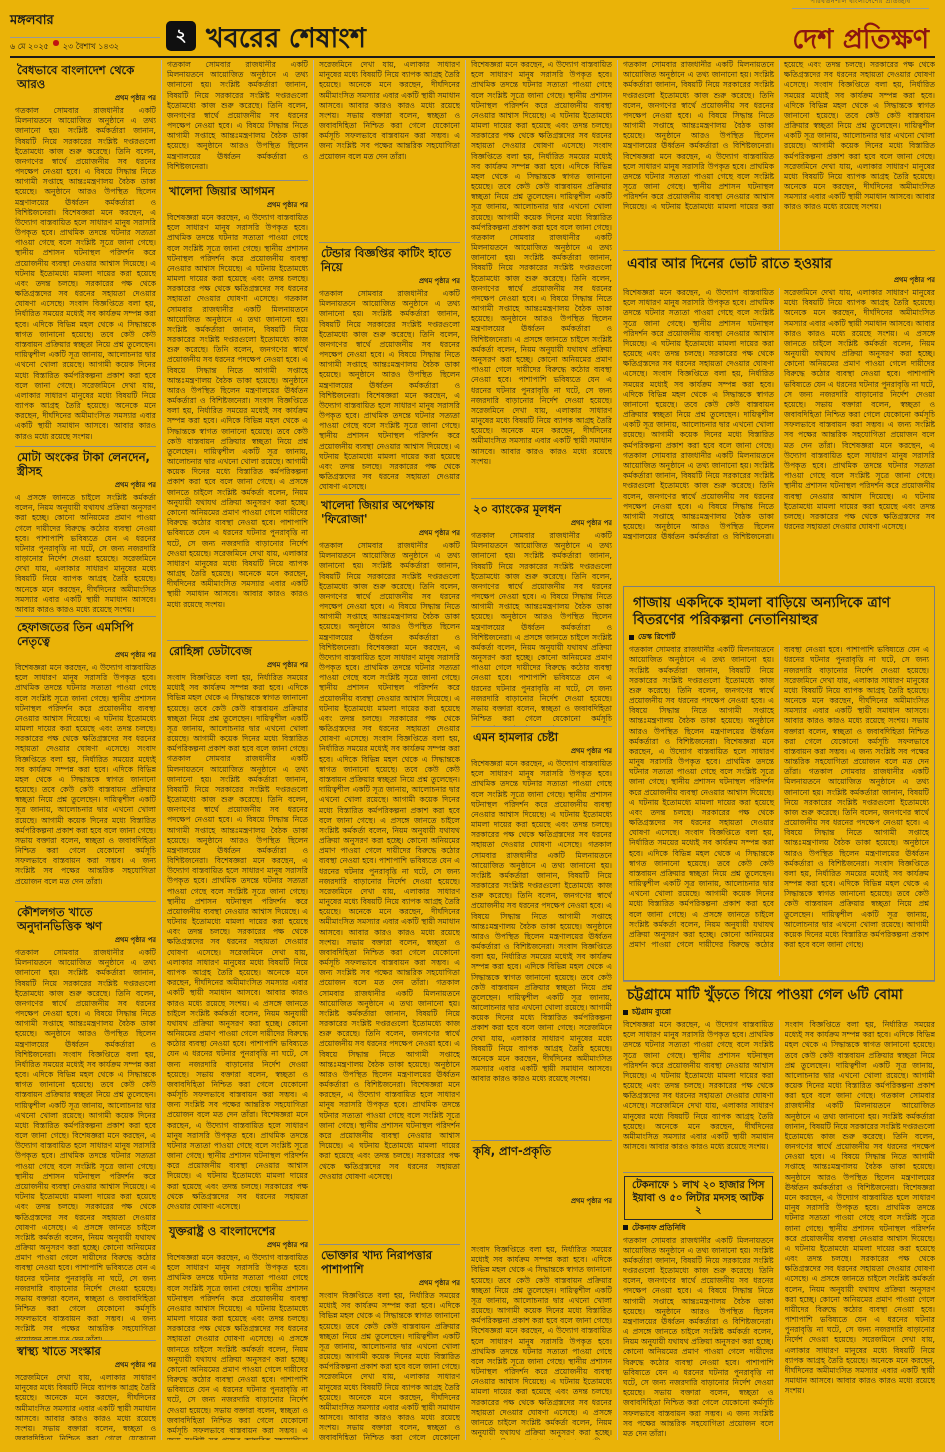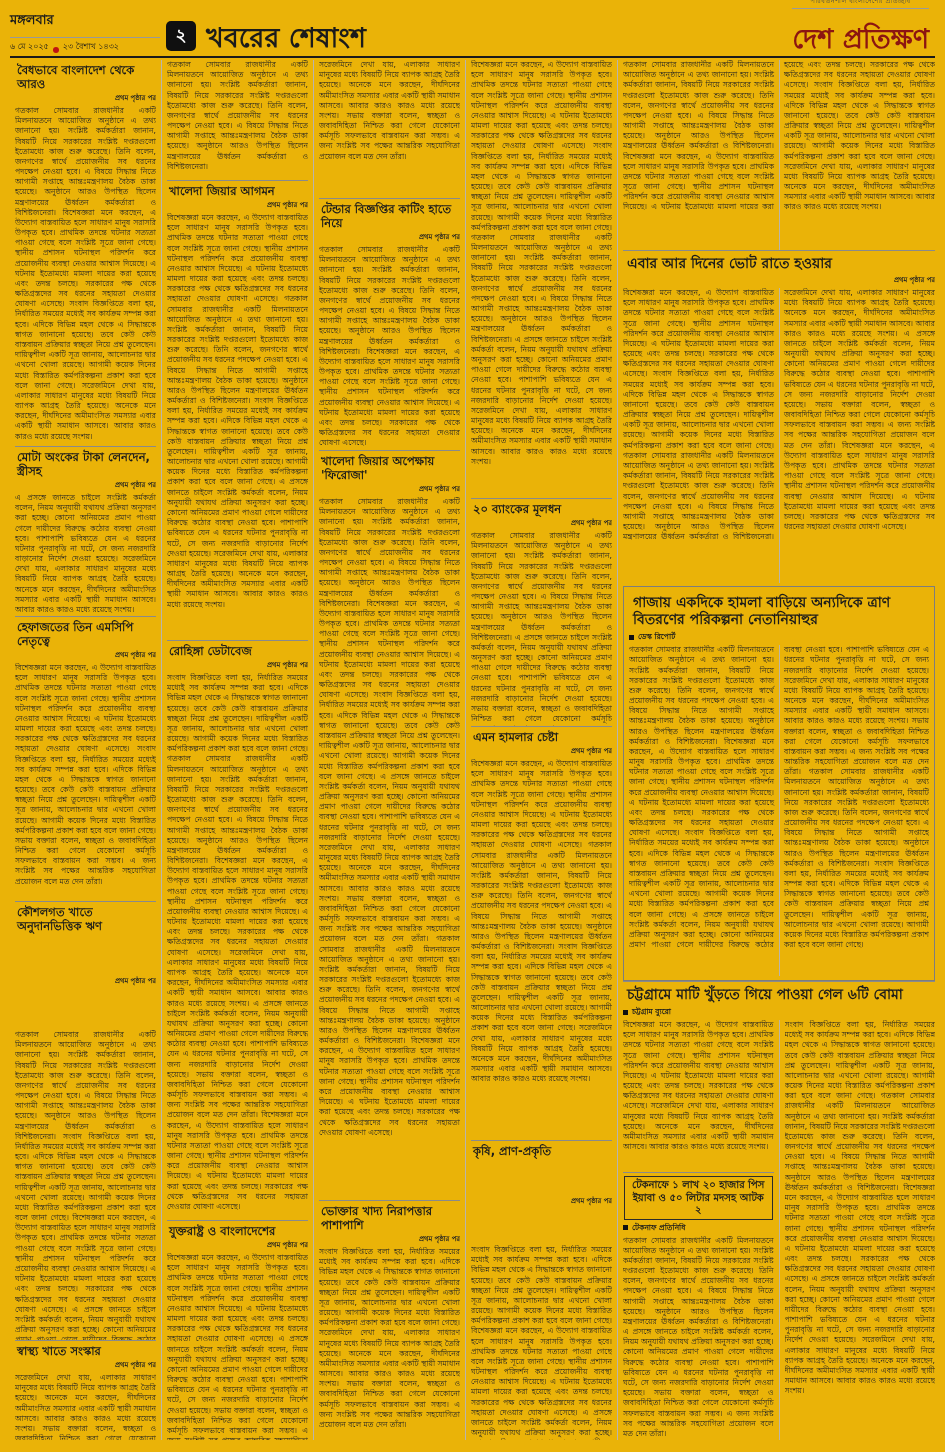--- a/index.html
+++ b/index.html
@@ -6,21 +6,21 @@
   html,body{background:#ffffff}
   .page{
     width:945px;height:1452px;margin:0 auto;background:#eab308;
     font-family:"DejaVu Sans","Liberation Sans",sans-serif;color:#1b1b1b;
     padding:6px 10px 8px;overflow:hidden;position:relative;
   }
   
   .masthead{display:flex;align-items:flex-end;height:52px;border-bottom:2px solid #1a1a1a;padding-bottom:3px}
   .mast-left{display:flex;flex-direction:column;justify-content:space-between;height:100%;padding-top:4px;min-width:150px}
   .weekday{font-weight:700;font-size:13px}
-  .dateline{font-size:8px;display:flex;align-items:flex-end;border-top:1px solid #999;padding-top:2px;white-space:nowrap}
+  .dateline{font-size:8px;display:flex;align-items:flex-start;border-top:1px solid #999;padding-top:2px;white-space:nowrap}
   .reddot{width:6px;height:6px;border-radius:50%;background:#c01312;display:inline-block;margin:0 4px;flex:0 0 auto}
   .pagenum{width:30px;height:30px;background:#101010;color:#fff;font-size:17px;font-weight:700;
     display:flex;align-items:center;justify-content:center;border-radius:5px;margin:0 10px 2px 6px;flex:0 0 auto}
   .section-title{font-size:27px;font-weight:700;line-height:1;margin-bottom:2px;white-space:nowrap}
   .mast-spacer{flex:1}
   .logo{text-align:center;padding-right:6px;margin-bottom:0}
   .tagline{font-size:6.5px;color:#444;border-bottom:1px solid #9a9a9a;padding-bottom:1px;margin-bottom:16px;letter-spacing:.5px}
   .logotitle{font-size:27px;font-weight:700;color:#8c1511;line-height:1.05;white-space:nowrap}
   
   .cols{display:flex;height:1380px;overflow:hidden;margin-top:2px}
@@ -80,21 +80,21 @@
         <div class="block article" style="height: 170px;">
           <div class="headline">মোটা অংকের টাকা লেনদেন, স্ত্রীসহ</div>
           <div class="cont">প্রথম পৃষ্ঠার পর</div>
           <div class="body">এ প্রসঙ্গে জানতে চাইলে সংশ্লিষ্ট কর্মকর্তা বলেন, নিয়ম অনুযায়ী যথাযথ প্রক্রিয়া অনুসরণ করা হচ্ছে। কোনো অনিয়মের প্রমাণ পাওয়া গেলে দায়ীদের বিরুদ্ধে কঠোর ব্যবস্থা নেওয়া হবে। পাশাপাশি ভবিষ্যতে যেন এ ধরনের ঘটনার পুনরাবৃত্তি না ঘটে, সে জন্য নজরদারি বাড়ানোর নির্দেশ দেওয়া হয়েছে। সরেজমিনে দেখা যায়, এলাকার সাধারণ মানুষের মধ্যে বিষয়টি নিয়ে ব্যাপক আগ্রহ তৈরি হয়েছে। অনেকে মনে করছেন, দীর্ঘদিনের অমীমাংসিত সমস্যার এবার একটি স্থায়ী সমাধান আসবে। আবার কারও কারও মধ্যে রয়েছে সংশয়। </div>
         </div>
         <div class="block article" style="height: 285px;">
           <div class="headline">হেফাজতের তিন এমসিপি নেতৃত্বে</div>
           <div class="cont">প্রথম পৃষ্ঠার পর</div>
           <div class="body">বিশেষজ্ঞরা মনে করছেন, এ উদ্যোগ বাস্তবায়িত হলে সাধারণ মানুষ সরাসরি উপকৃত হবে। প্রাথমিক তদন্তে ঘটনার সত্যতা পাওয়া গেছে বলে সংশ্লিষ্ট সূত্রে জানা গেছে। স্থানীয় প্রশাসন ঘটনাস্থল পরিদর্শন করে প্রয়োজনীয় ব্যবস্থা নেওয়ার আশ্বাস দিয়েছে। এ ঘটনায় ইতোমধ্যে মামলা দায়ের করা হয়েছে এবং তদন্ত চলছে। সরকারের পক্ষ থেকে ক্ষতিগ্রস্তদের সব ধরনের সহায়তা দেওয়ার ঘোষণা এসেছে। সংবাদ বিজ্ঞপ্তিতে বলা হয়, নির্ধারিত সময়ের মধ্যেই সব কার্যক্রম সম্পন্ন করা হবে। এদিকে বিভিন্ন মহল থেকে এ সিদ্ধান্তকে স্বাগত জানানো হয়েছে। তবে কেউ কেউ বাস্তবায়ন প্রক্রিয়ার স্বচ্ছতা নিয়ে প্রশ্ন তুলেছেন। দায়িত্বশীল একটি সূত্র জানায়, আলোচনার দ্বার এখনো খোলা রয়েছে। আগামী কয়েক দিনের মধ্যে বিস্তারিত কর্মপরিকল্পনা প্রকাশ করা হবে বলে জানা গেছে। সভায় বক্তারা বলেন, স্বচ্ছতা ও জবাবদিহিতা নিশ্চিত করা গেলে যেকোনো কর্মসূচি সফলভাবে বাস্তবায়ন করা সম্ভব। এ জন্য সংশ্লিষ্ট সব পক্ষের আন্তরিক সহযোগিতা প্রয়োজন বলে মত দেন তাঁরা। </div>
         </div>
-        <div class="block article" style="height: 439px; gap: 41px;">
+        <div class="block article" style="height: 439px;">
           <div class="headline">কৌশলগত খাতে অনুদানভিত্তিক ঋণ</div>
           <div class="cont">প্রথম পৃষ্ঠার পর</div>
           <div class="body">গতকাল সোমবার রাজধানীর একটি মিলনায়তনে আয়োজিত অনুষ্ঠানে এ তথ্য জানানো হয়। সংশ্লিষ্ট কর্মকর্তারা জানান, বিষয়টি নিয়ে সরকারের সংশ্লিষ্ট দপ্তরগুলো ইতোমধ্যে কাজ শুরু করেছে। তিনি বলেন, জনগণের স্বার্থে প্রয়োজনীয় সব ধরনের পদক্ষেপ নেওয়া হবে। এ বিষয়ে সিদ্ধান্ত নিতে আগামী সপ্তাহে আন্তঃমন্ত্রণালয় বৈঠক ডাকা হয়েছে। অনুষ্ঠানে আরও উপস্থিত ছিলেন মন্ত্রণালয়ের ঊর্ধ্বতন কর্মকর্তারা ও বিশিষ্টজনেরা। সংবাদ বিজ্ঞপ্তিতে বলা হয়, নির্ধারিত সময়ের মধ্যেই সব কার্যক্রম সম্পন্ন করা হবে। এদিকে বিভিন্ন মহল থেকে এ সিদ্ধান্তকে স্বাগত জানানো হয়েছে। তবে কেউ কেউ বাস্তবায়ন প্রক্রিয়ার স্বচ্ছতা নিয়ে প্রশ্ন তুলেছেন। দায়িত্বশীল একটি সূত্র জানায়, আলোচনার দ্বার এখনো খোলা রয়েছে। আগামী কয়েক দিনের মধ্যে বিস্তারিত কর্মপরিকল্পনা প্রকাশ করা হবে বলে জানা গেছে। বিশেষজ্ঞরা মনে করছেন, এ উদ্যোগ বাস্তবায়িত হলে সাধারণ মানুষ সরাসরি উপকৃত হবে। প্রাথমিক তদন্তে ঘটনার সত্যতা পাওয়া গেছে বলে সংশ্লিষ্ট সূত্রে জানা গেছে। স্থানীয় প্রশাসন ঘটনাস্থল পরিদর্শন করে প্রয়োজনীয় ব্যবস্থা নেওয়ার আশ্বাস দিয়েছে। এ ঘটনায় ইতোমধ্যে মামলা দায়ের করা হয়েছে এবং তদন্ত চলছে। সরকারের পক্ষ থেকে ক্ষতিগ্রস্তদের সব ধরনের সহায়তা দেওয়ার ঘোষণা এসেছে। এ প্রসঙ্গে জানতে চাইলে সংশ্লিষ্ট কর্মকর্তা বলেন, নিয়ম অনুযায়ী যথাযথ প্রক্রিয়া অনুসরণ করা হচ্ছে। কোনো অনিয়মের প্রমাণ পাওয়া গেলে দায়ীদের বিরুদ্ধে কঠোর ব্যবস্থা নেওয়া হবে। পাশাপাশি ভবিষ্যতে যেন এ ধরনের ঘটনার পুনরাবৃত্তি না ঘটে, সে জন্য নজরদারি বাড়ানোর নির্দেশ দেওয়া হয়েছে। সভায় বক্তারা বলেন, স্বচ্ছতা ও জবাবদিহিতা নিশ্চিত করা গেলে যেকোনো কর্মসূচি সফলভাবে বাস্তবায়ন করা সম্ভব। এ জন্য সংশ্লিষ্ট সব পক্ষের আন্তরিক সহযোগিতা প্রয়োজন বলে মত দেন তাঁরা। </div>
         </div>
         <div class="block article" style="height: 100px;">
           <div class="headline">স্বাস্থ্য খাতে সংস্কার</div>
           <div class="cont">প্রথম পৃষ্ঠার পর</div>
           <div class="body">সরেজমিনে দেখা যায়, এলাকার সাধারণ মানুষের মধ্যে বিষয়টি নিয়ে ব্যাপক আগ্রহ তৈরি হয়েছে। অনেকে মনে করছেন, দীর্ঘদিনের অমীমাংসিত সমস্যার এবার একটি স্থায়ী সমাধান আসবে। আবার কারও কারও মধ্যে রয়েছে সংশয়। সভায় বক্তারা বলেন, স্বচ্ছতা ও জবাবদিহিতা নিশ্চিত করা গেলে যেকোনো কর্মসূচি সফলভাবে বাস্তবায়ন করা সম্ভব। এ জন্য সংশ্লিষ্ট সব পক্ষের আন্তরিক সহযোগিতা প্রয়োজন বলে মত দেন তাঁরা। </div>
         </div>
       </div>
@@ -115,21 +115,21 @@
         <div class="block article" style="height: 220px;">
           <div class="headline">যুক্তরাষ্ট্র ও বাংলাদেশের</div>
           <div class="cont">প্রথম পৃষ্ঠার পর</div>
           <div class="body">বিশেষজ্ঞরা মনে করছেন, এ উদ্যোগ বাস্তবায়িত হলে সাধারণ মানুষ সরাসরি উপকৃত হবে। প্রাথমিক তদন্তে ঘটনার সত্যতা পাওয়া গেছে বলে সংশ্লিষ্ট সূত্রে জানা গেছে। স্থানীয় প্রশাসন ঘটনাস্থল পরিদর্শন করে প্রয়োজনীয় ব্যবস্থা নেওয়ার আশ্বাস দিয়েছে। এ ঘটনায় ইতোমধ্যে মামলা দায়ের করা হয়েছে এবং তদন্ত চলছে। সরকারের পক্ষ থেকে ক্ষতিগ্রস্তদের সব ধরনের সহায়তা দেওয়ার ঘোষণা এসেছে। এ প্রসঙ্গে জানতে চাইলে সংশ্লিষ্ট কর্মকর্তা বলেন, নিয়ম অনুযায়ী যথাযথ প্রক্রিয়া অনুসরণ করা হচ্ছে। কোনো অনিয়মের প্রমাণ পাওয়া গেলে দায়ীদের বিরুদ্ধে কঠোর ব্যবস্থা নেওয়া হবে। পাশাপাশি ভবিষ্যতে যেন এ ধরনের ঘটনার পুনরাবৃত্তি না ঘটে, সে জন্য নজরদারি বাড়ানোর নির্দেশ দেওয়া হয়েছে। সভায় বক্তারা বলেন, স্বচ্ছতা ও জবাবদিহিতা নিশ্চিত করা গেলে যেকোনো কর্মসূচি সফলভাবে বাস্তবায়ন করা সম্ভব। এ জন্য সংশ্লিষ্ট সব পক্ষের আন্তরিক সহযোগিতা প্রয়োজন বলে মত দেন তাঁরা। </div>
         </div>
       </div>
       <div class="ncol">
         <div class="block" style="height: 138px;">
           <div class="body">সরেজমিনে দেখা যায়, এলাকার সাধারণ মানুষের মধ্যে বিষয়টি নিয়ে ব্যাপক আগ্রহ তৈরি হয়েছে। অনেকে মনে করছেন, দীর্ঘদিনের অমীমাংসিত সমস্যার এবার একটি স্থায়ী সমাধান আসবে। আবার কারও কারও মধ্যে রয়েছে সংশয়। সভায় বক্তারা বলেন, স্বচ্ছতা ও জবাবদিহিতা নিশ্চিত করা গেলে যেকোনো কর্মসূচি সফলভাবে বাস্তবায়ন করা সম্ভব। এ জন্য সংশ্লিষ্ট সব পক্ষের আন্তরিক সহযোগিতা প্রয়োজন বলে মত দেন তাঁরা। </div>
         </div>
-        <div class="block article" style="height: 252px;">
+        <div class="block article" style="height: 252px; margin-top: 44px;">
           <div class="headline">টেন্ডার বিজ্ঞপ্তির কাটিং হাতে নিয়ে</div>
           <div class="cont">প্রথম পৃষ্ঠার পর</div>
           <div class="body">গতকাল সোমবার রাজধানীর একটি মিলনায়তনে আয়োজিত অনুষ্ঠানে এ তথ্য জানানো হয়। সংশ্লিষ্ট কর্মকর্তারা জানান, বিষয়টি নিয়ে সরকারের সংশ্লিষ্ট দপ্তরগুলো ইতোমধ্যে কাজ শুরু করেছে। তিনি বলেন, জনগণের স্বার্থে প্রয়োজনীয় সব ধরনের পদক্ষেপ নেওয়া হবে। এ বিষয়ে সিদ্ধান্ত নিতে আগামী সপ্তাহে আন্তঃমন্ত্রণালয় বৈঠক ডাকা হয়েছে। অনুষ্ঠানে আরও উপস্থিত ছিলেন মন্ত্রণালয়ের ঊর্ধ্বতন কর্মকর্তারা ও বিশিষ্টজনেরা। বিশেষজ্ঞরা মনে করছেন, এ উদ্যোগ বাস্তবায়িত হলে সাধারণ মানুষ সরাসরি উপকৃত হবে। প্রাথমিক তদন্তে ঘটনার সত্যতা পাওয়া গেছে বলে সংশ্লিষ্ট সূত্রে জানা গেছে। স্থানীয় প্রশাসন ঘটনাস্থল পরিদর্শন করে প্রয়োজনীয় ব্যবস্থা নেওয়ার আশ্বাস দিয়েছে। এ ঘটনায় ইতোমধ্যে মামলা দায়ের করা হয়েছে এবং তদন্ত চলছে। সরকারের পক্ষ থেকে ক্ষতিগ্রস্তদের সব ধরনের সহায়তা দেওয়ার ঘোষণা এসেছে। </div>
         </div>
         <div class="block article" style="height: 750px;">
           <div class="headline">খালেদা জিয়ার অপেক্ষায় 'ফিরোজা'</div>
           <div class="cont">প্রথম পৃষ্ঠার পর</div>
           <div class="body">গতকাল সোমবার রাজধানীর একটি মিলনায়তনে আয়োজিত অনুষ্ঠানে এ তথ্য জানানো হয়। সংশ্লিষ্ট কর্মকর্তারা জানান, বিষয়টি নিয়ে সরকারের সংশ্লিষ্ট দপ্তরগুলো ইতোমধ্যে কাজ শুরু করেছে। তিনি বলেন, জনগণের স্বার্থে প্রয়োজনীয় সব ধরনের পদক্ষেপ নেওয়া হবে। এ বিষয়ে সিদ্ধান্ত নিতে আগামী সপ্তাহে আন্তঃমন্ত্রণালয় বৈঠক ডাকা হয়েছে। অনুষ্ঠানে আরও উপস্থিত ছিলেন মন্ত্রণালয়ের ঊর্ধ্বতন কর্মকর্তারা ও বিশিষ্টজনেরা। বিশেষজ্ঞরা মনে করছেন, এ উদ্যোগ বাস্তবায়িত হলে সাধারণ মানুষ সরাসরি উপকৃত হবে। প্রাথমিক তদন্তে ঘটনার সত্যতা পাওয়া গেছে বলে সংশ্লিষ্ট সূত্রে জানা গেছে। স্থানীয় প্রশাসন ঘটনাস্থল পরিদর্শন করে প্রয়োজনীয় ব্যবস্থা নেওয়ার আশ্বাস দিয়েছে। এ ঘটনায় ইতোমধ্যে মামলা দায়ের করা হয়েছে এবং তদন্ত চলছে। সরকারের পক্ষ থেকে ক্ষতিগ্রস্তদের সব ধরনের সহায়তা দেওয়ার ঘোষণা এসেছে। সংবাদ বিজ্ঞপ্তিতে বলা হয়, নির্ধারিত সময়ের মধ্যেই সব কার্যক্রম সম্পন্ন করা হবে। এদিকে বিভিন্ন মহল থেকে এ সিদ্ধান্তকে স্বাগত জানানো হয়েছে। তবে কেউ কেউ বাস্তবায়ন প্রক্রিয়ার স্বচ্ছতা নিয়ে প্রশ্ন তুলেছেন। দায়িত্বশীল একটি সূত্র জানায়, আলোচনার দ্বার এখনো খোলা রয়েছে। আগামী কয়েক দিনের মধ্যে বিস্তারিত কর্মপরিকল্পনা প্রকাশ করা হবে বলে জানা গেছে। এ প্রসঙ্গে জানতে চাইলে সংশ্লিষ্ট কর্মকর্তা বলেন, নিয়ম অনুযায়ী যথাযথ প্রক্রিয়া অনুসরণ করা হচ্ছে। কোনো অনিয়মের প্রমাণ পাওয়া গেলে দায়ীদের বিরুদ্ধে কঠোর ব্যবস্থা নেওয়া হবে। পাশাপাশি ভবিষ্যতে যেন এ ধরনের ঘটনার পুনরাবৃত্তি না ঘটে, সে জন্য নজরদারি বাড়ানোর নির্দেশ দেওয়া হয়েছে। সরেজমিনে দেখা যায়, এলাকার সাধারণ মানুষের মধ্যে বিষয়টি নিয়ে ব্যাপক আগ্রহ তৈরি হয়েছে। অনেকে মনে করছেন, দীর্ঘদিনের অমীমাংসিত সমস্যার এবার একটি স্থায়ী সমাধান আসবে। আবার কারও কারও মধ্যে রয়েছে সংশয়। সভায় বক্তারা বলেন, স্বচ্ছতা ও জবাবদিহিতা নিশ্চিত করা গেলে যেকোনো কর্মসূচি সফলভাবে বাস্তবায়ন করা সম্ভব। এ জন্য সংশ্লিষ্ট সব পক্ষের আন্তরিক সহযোগিতা প্রয়োজন বলে মত দেন তাঁরা। গতকাল সোমবার রাজধানীর একটি মিলনায়তনে আয়োজিত অনুষ্ঠানে এ তথ্য জানানো হয়। সংশ্লিষ্ট কর্মকর্তারা জানান, বিষয়টি নিয়ে সরকারের সংশ্লিষ্ট দপ্তরগুলো ইতোমধ্যে কাজ শুরু করেছে। তিনি বলেন, জনগণের স্বার্থে প্রয়োজনীয় সব ধরনের পদক্ষেপ নেওয়া হবে। এ বিষয়ে সিদ্ধান্ত নিতে আগামী সপ্তাহে আন্তঃমন্ত্রণালয় বৈঠক ডাকা হয়েছে। অনুষ্ঠানে আরও উপস্থিত ছিলেন মন্ত্রণালয়ের ঊর্ধ্বতন কর্মকর্তারা ও বিশিষ্টজনেরা। বিশেষজ্ঞরা মনে করছেন, এ উদ্যোগ বাস্তবায়িত হলে সাধারণ মানুষ সরাসরি উপকৃত হবে। প্রাথমিক তদন্তে ঘটনার সত্যতা পাওয়া গেছে বলে সংশ্লিষ্ট সূত্রে জানা গেছে। স্থানীয় প্রশাসন ঘটনাস্থল পরিদর্শন করে প্রয়োজনীয় ব্যবস্থা নেওয়ার আশ্বাস দিয়েছে। এ ঘটনায় ইতোমধ্যে মামলা দায়ের করা হয়েছে এবং তদন্ত চলছে। সরকারের পক্ষ থেকে ক্ষতিগ্রস্তদের সব ধরনের সহায়তা দেওয়ার ঘোষণা এসেছে। </div>
         </div>
         <div class="block article" style="height: 240px;">

